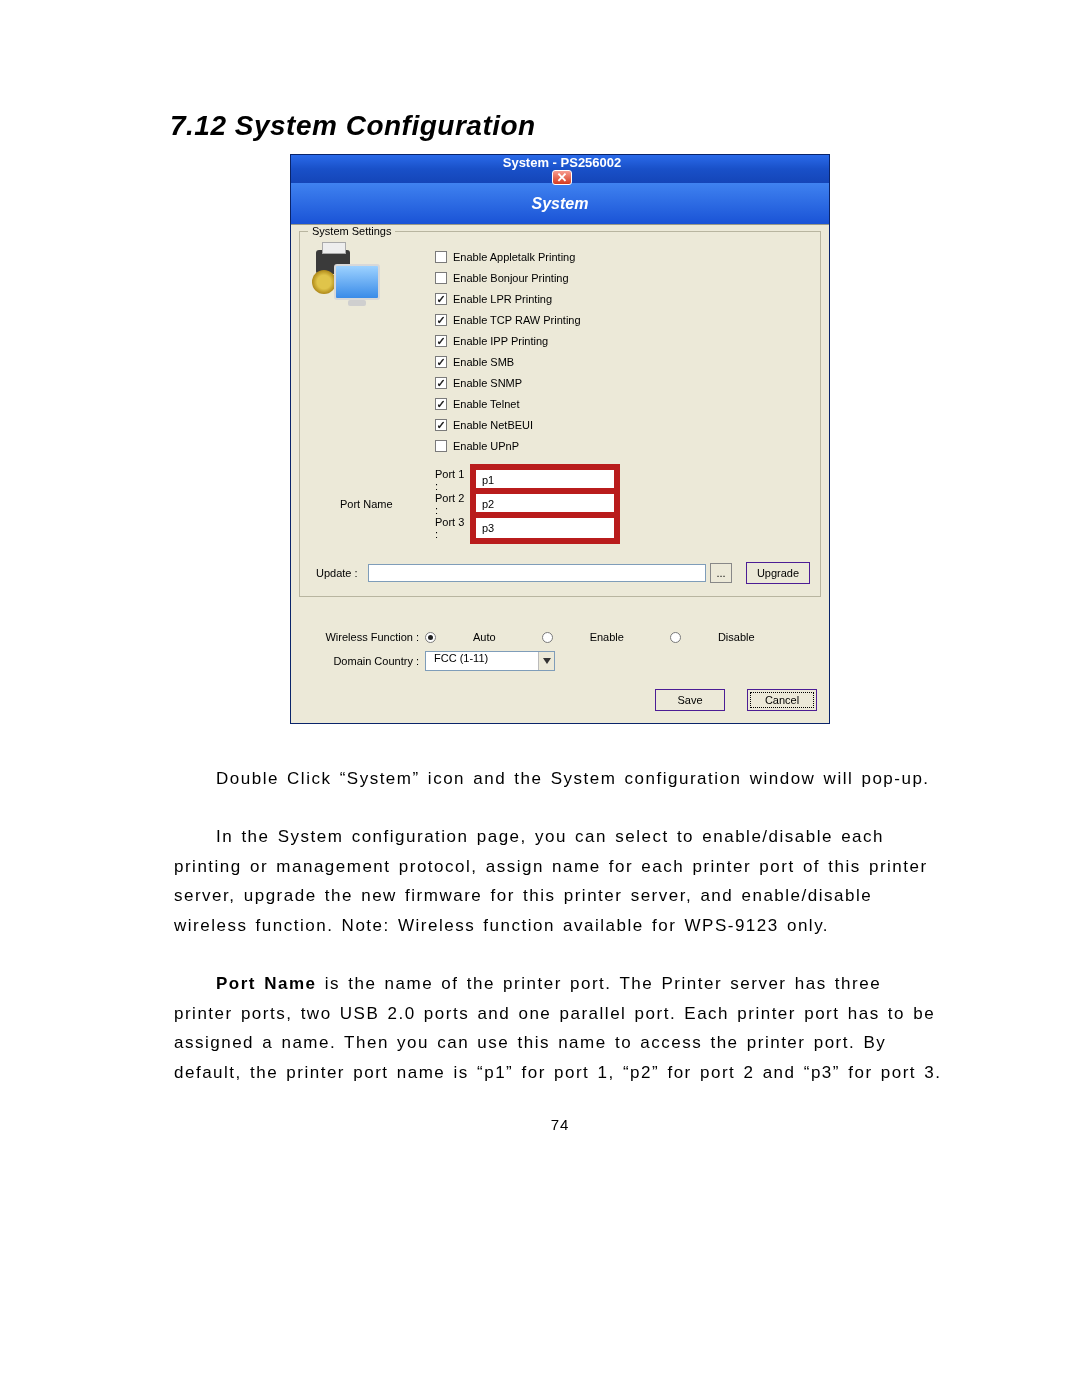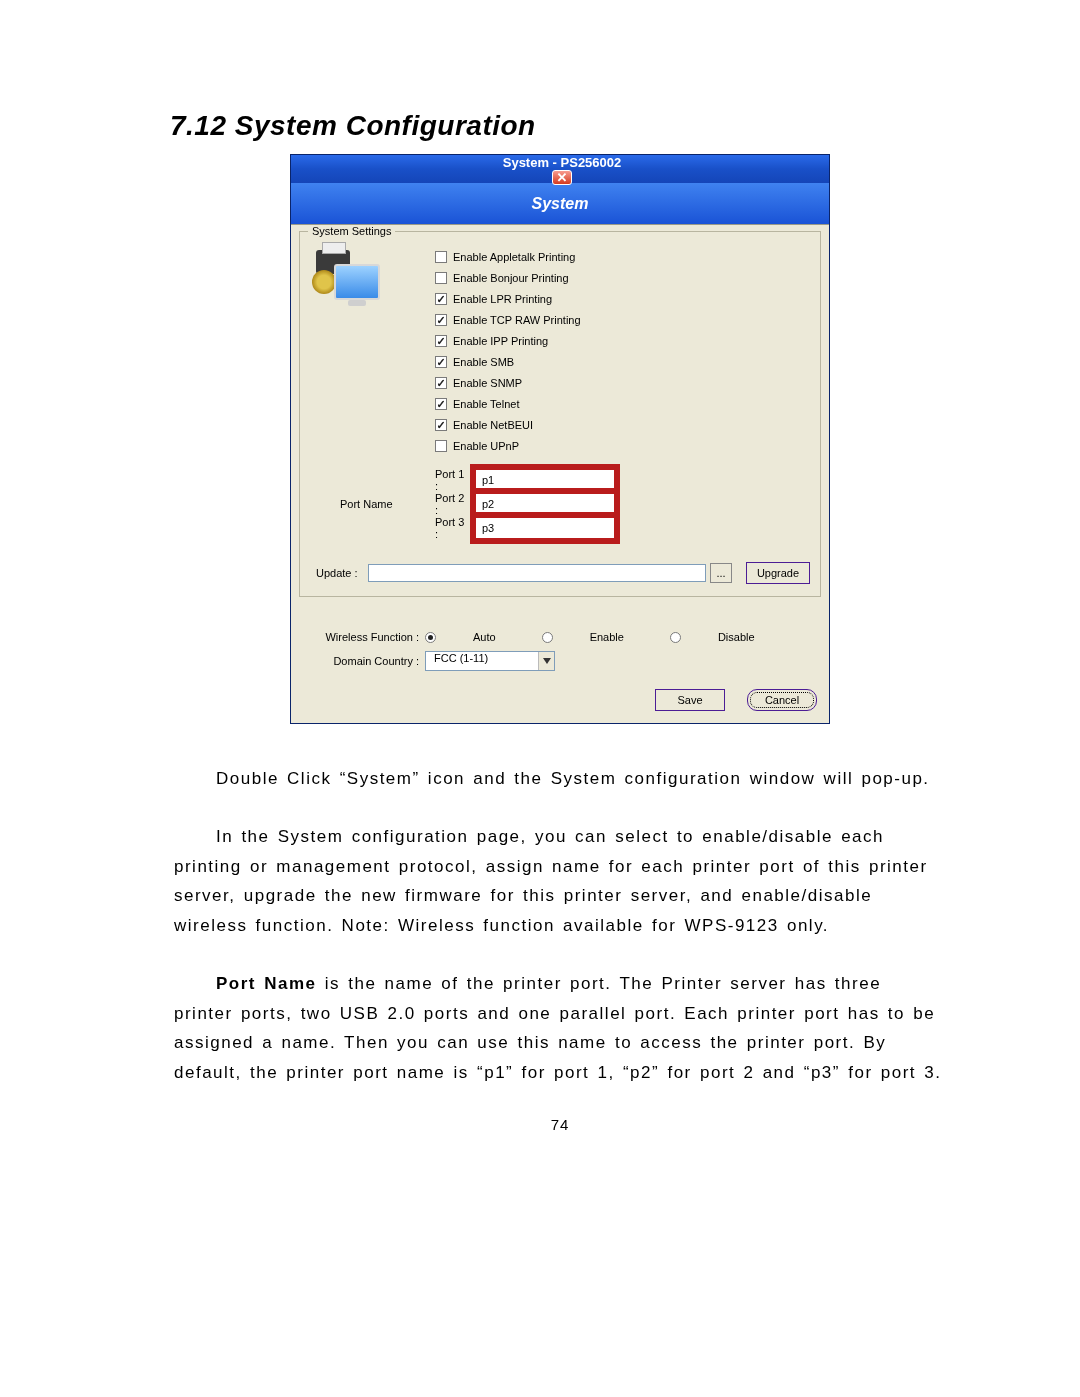--- a/index.html
+++ b/index.html
@@ -161,21 +161,21 @@
     width: 16px; height: 18px; background: #ece9d8; border-left: 1px solid #bbb;
     display: flex; align-items: center; justify-content: center;
   }
   .arrow svg { width: 8px; height: 6px; }
 
   .footer-btns {
     display: flex; justify-content: flex-end; gap: 22px;
     padding: 10px 12px 12px 0;
   }
   .footbtn { width: 70px; }
-  .footbtn.focus { outline: 1px dotted #000; outline-offset: -4px; border-radius: 10px; }
+  .footbtn.focus { outline: 1px dotted #000; outline-offset: -4px; }
 
   
   .body-text {
     margin-top: 36px;
     font-family: Verdana, Arial, sans-serif;
     font-size: 17px;
     line-height: 1.75;
     letter-spacing: 1.5px;
     word-spacing: 2px;
     padding: 0 4px;

